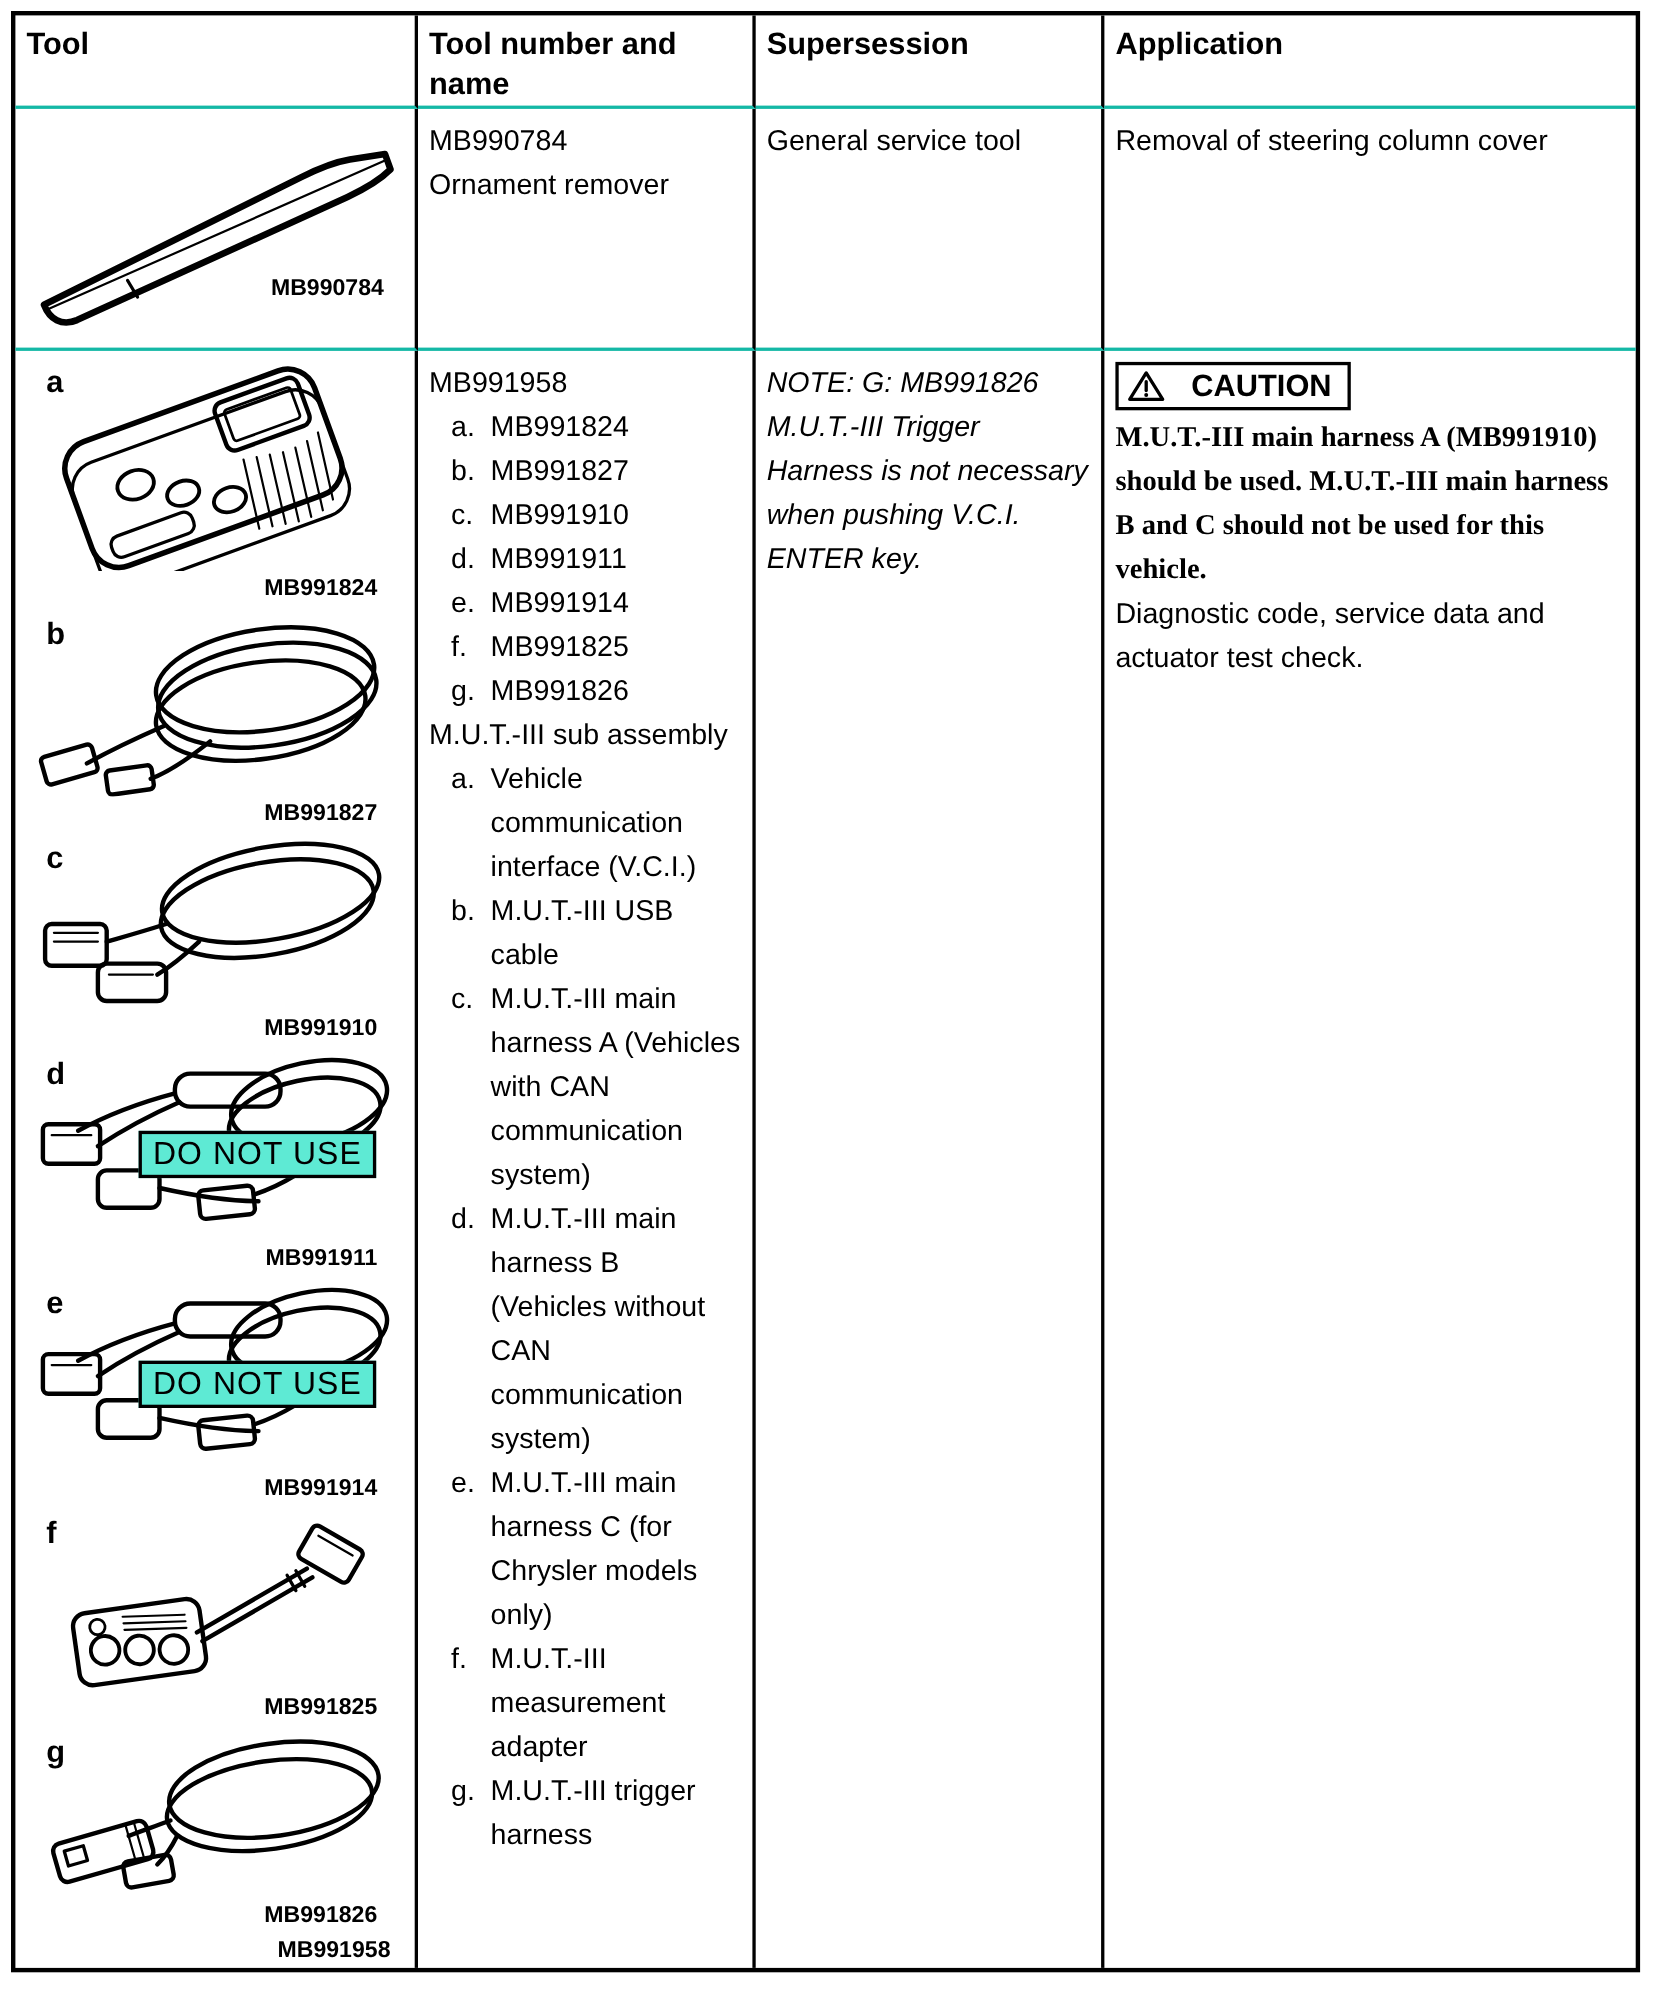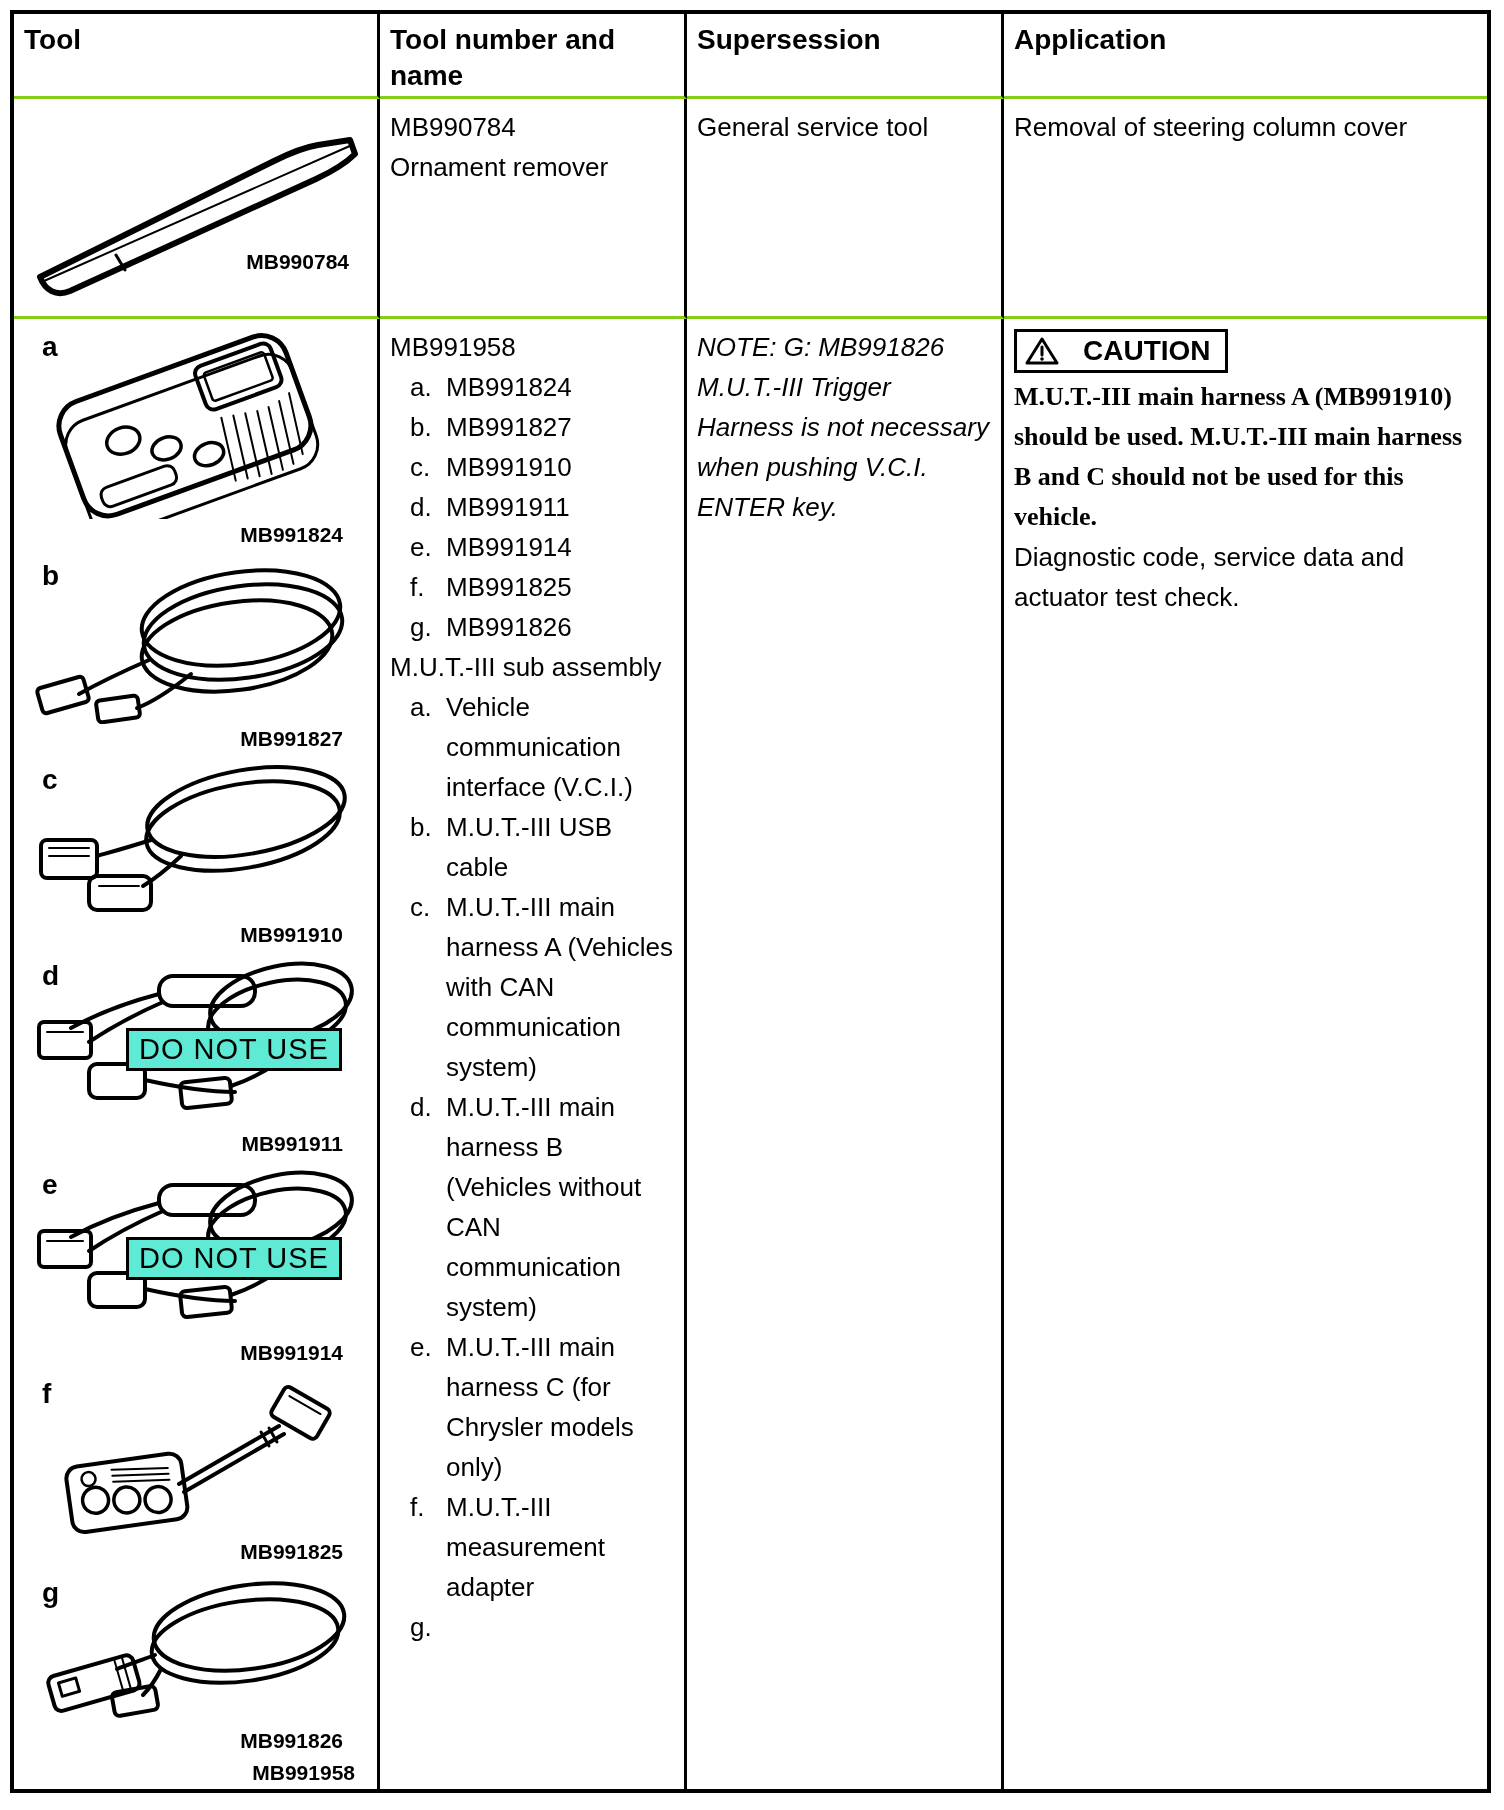--- a/index.html
+++ b/index.html
@@ -7,21 +7,21 @@
   body { width:1504px; height:1810px; font-family:"Liberation Sans", sans-serif; color:#000; }
   .page { position:relative; width:1504px; height:1810px; background:#fff; }
 
   .tool-table {
     position:absolute; left:10px; top:10px; width:1481px;
     border:4px solid #000;
     display:grid;
     grid-template-columns:366px 307px 317px 1fr;
     grid-template-rows:85px 220px 1470px;
   }
-  .cell { border-right:3px solid #000; border-bottom:3px solid #84cc16; padding:8px 10px;
+  .cell { border-right:3px solid #000; border-bottom:3px solid #14b8a6; padding:8px 10px;
           font-size:26px; line-height:40px; overflow:hidden; position:relative; }
   .lastcol { border-right:none; }
   .lastrow { border-bottom:none; }
 
   .hcell { font-weight:bold; font-size:28px; line-height:36px; padding-top:8px; }
 
   
   .figcell { padding:4px 8px; }
   .figure { position:relative; width:100%; }
   .fig-letter { position:absolute; left:20px; top:6px; font-weight:bold; font-size:28px; line-height:28px; }
@@ -280,20 +280,21 @@
       <div class="li">
         <span class="letter">e.</span>
         <span class="text">M.U.T.-III main harness C (for Chrysler models only)</span>
       </div>
       <div class="li">
         <span class="letter">f.</span>
         <span class="text">M.U.T.-III measurement adapter</span>
       </div>
       <div class="li">
         <span class="letter">g.</span>
+        <span class="text">M.U.T.-III trigger harness</span>
       </div>
     </div>
 
     <div class="cell lastrow">
       <div class="note-text">NOTE: G: MB991826 M.U.T.-III Trigger Harness is not necessary when pushing V.C.I. ENTER key.</div>
     </div>
 
     <div class="cell lastcol lastrow">
       <div class="caution-box">
         <svg width="34" height="30" viewBox="0 0 34 30">

